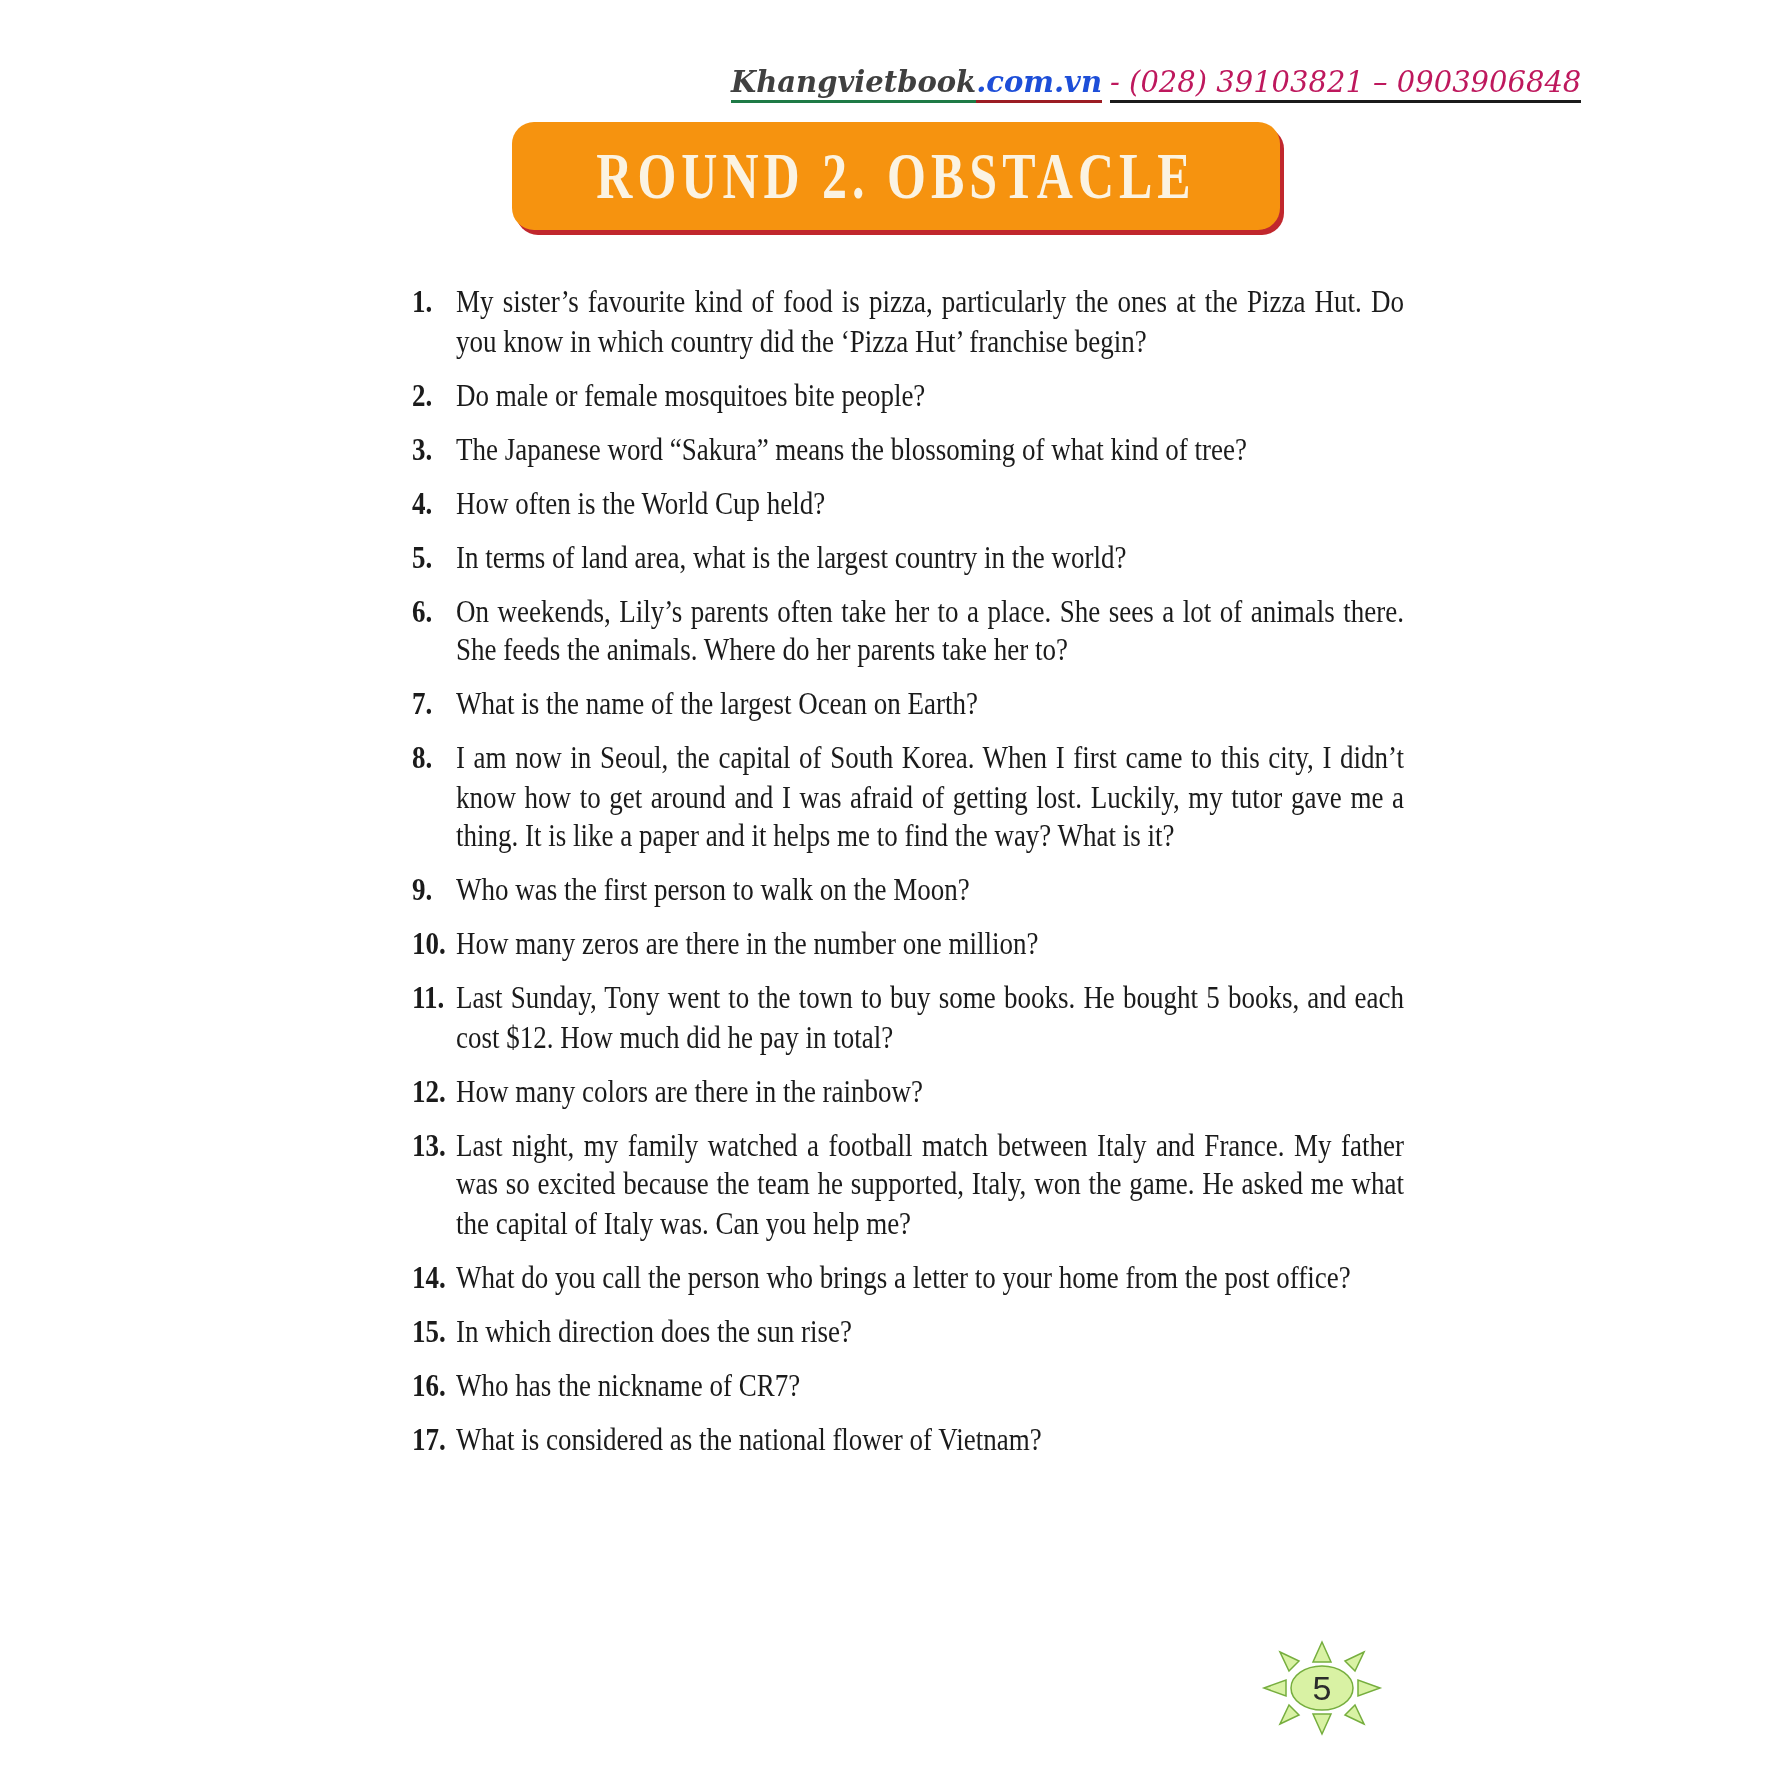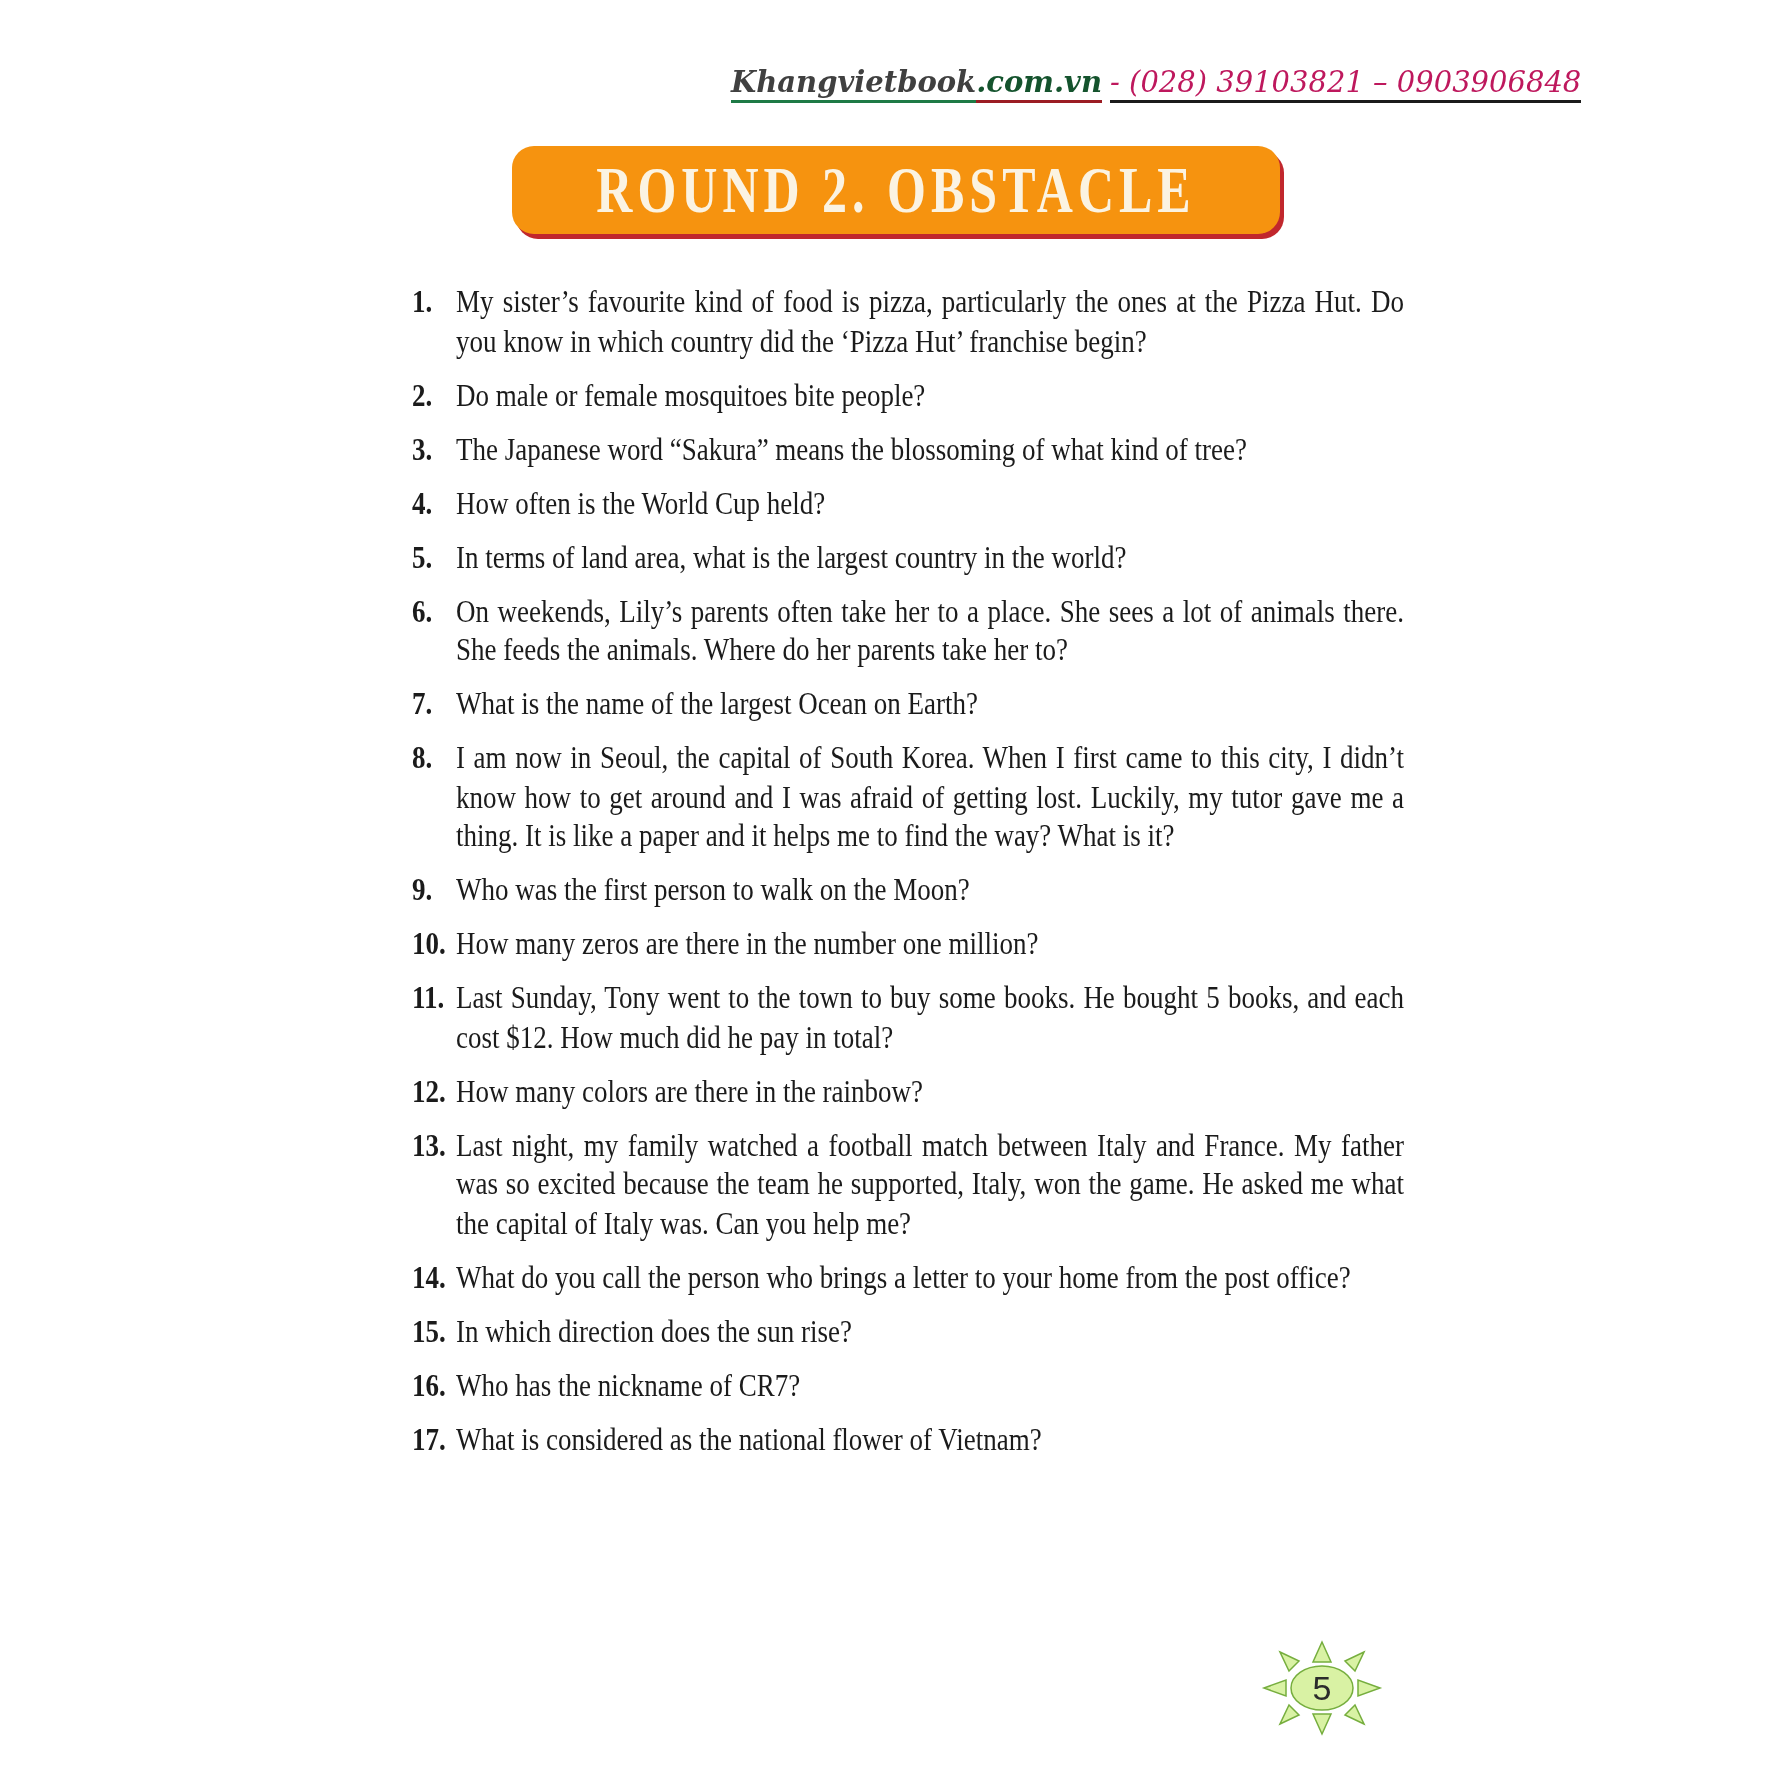--- a/index.html
+++ b/index.html
@@ -8,29 +8,29 @@
     font-family:"Liberation Serif",serif;overflow:hidden;
   }
   .page{position:absolute;inset:0;background:#fff;}
 
   
   .site-header{
     position:absolute;left:731px;top:62px;white-space:nowrap;
     font-family:"DejaVu Serif",serif;font-style:italic;font-size:29px;line-height:40px;
   }
   .site-header .brand-name{color:#404040;border-bottom:3px solid #1e7a46;padding-bottom:1px;font-weight:bold;}
-  .site-header .brand-domain{color:#14532d;border-bottom:3px solid #9b1c23;padding-bottom:1px;font-weight:bold;}
+  .site-header .brand-domain{color:#1d4ed8;border-bottom:3px solid #9b1c23;padding-bottom:1px;font-weight:bold;}
   .site-header .contact{color:#be185d;border-bottom:3px solid #1b1b1b;padding-bottom:1px;margin-left:8px;}
 
   
   .banner{
-    position:absolute;left:512px;top:122px;width:768px;height:88px;
+    position:absolute;left:512px;top:122px;width:768px;height:108px;
     background:#f6930f;border-radius:22px;
     box-shadow:4px 5px 0 #c1272d;
-    display:flex;align-items:center;justify-content:center;margin-top:24px;
+    display:flex;align-items:center;justify-content:center;
   }
   .banner-title{
     display:inline-block;color:#fbf3e2;font-weight:bold;font-size:50px;letter-spacing:5px;
     transform:scaleY(1.3);font-family:"Liberation Serif",serif;
   }
 
   
   .questions{
     position:absolute;left:412px;top:282px;width:992px;
     margin:0;padding:0;list-style:none;

